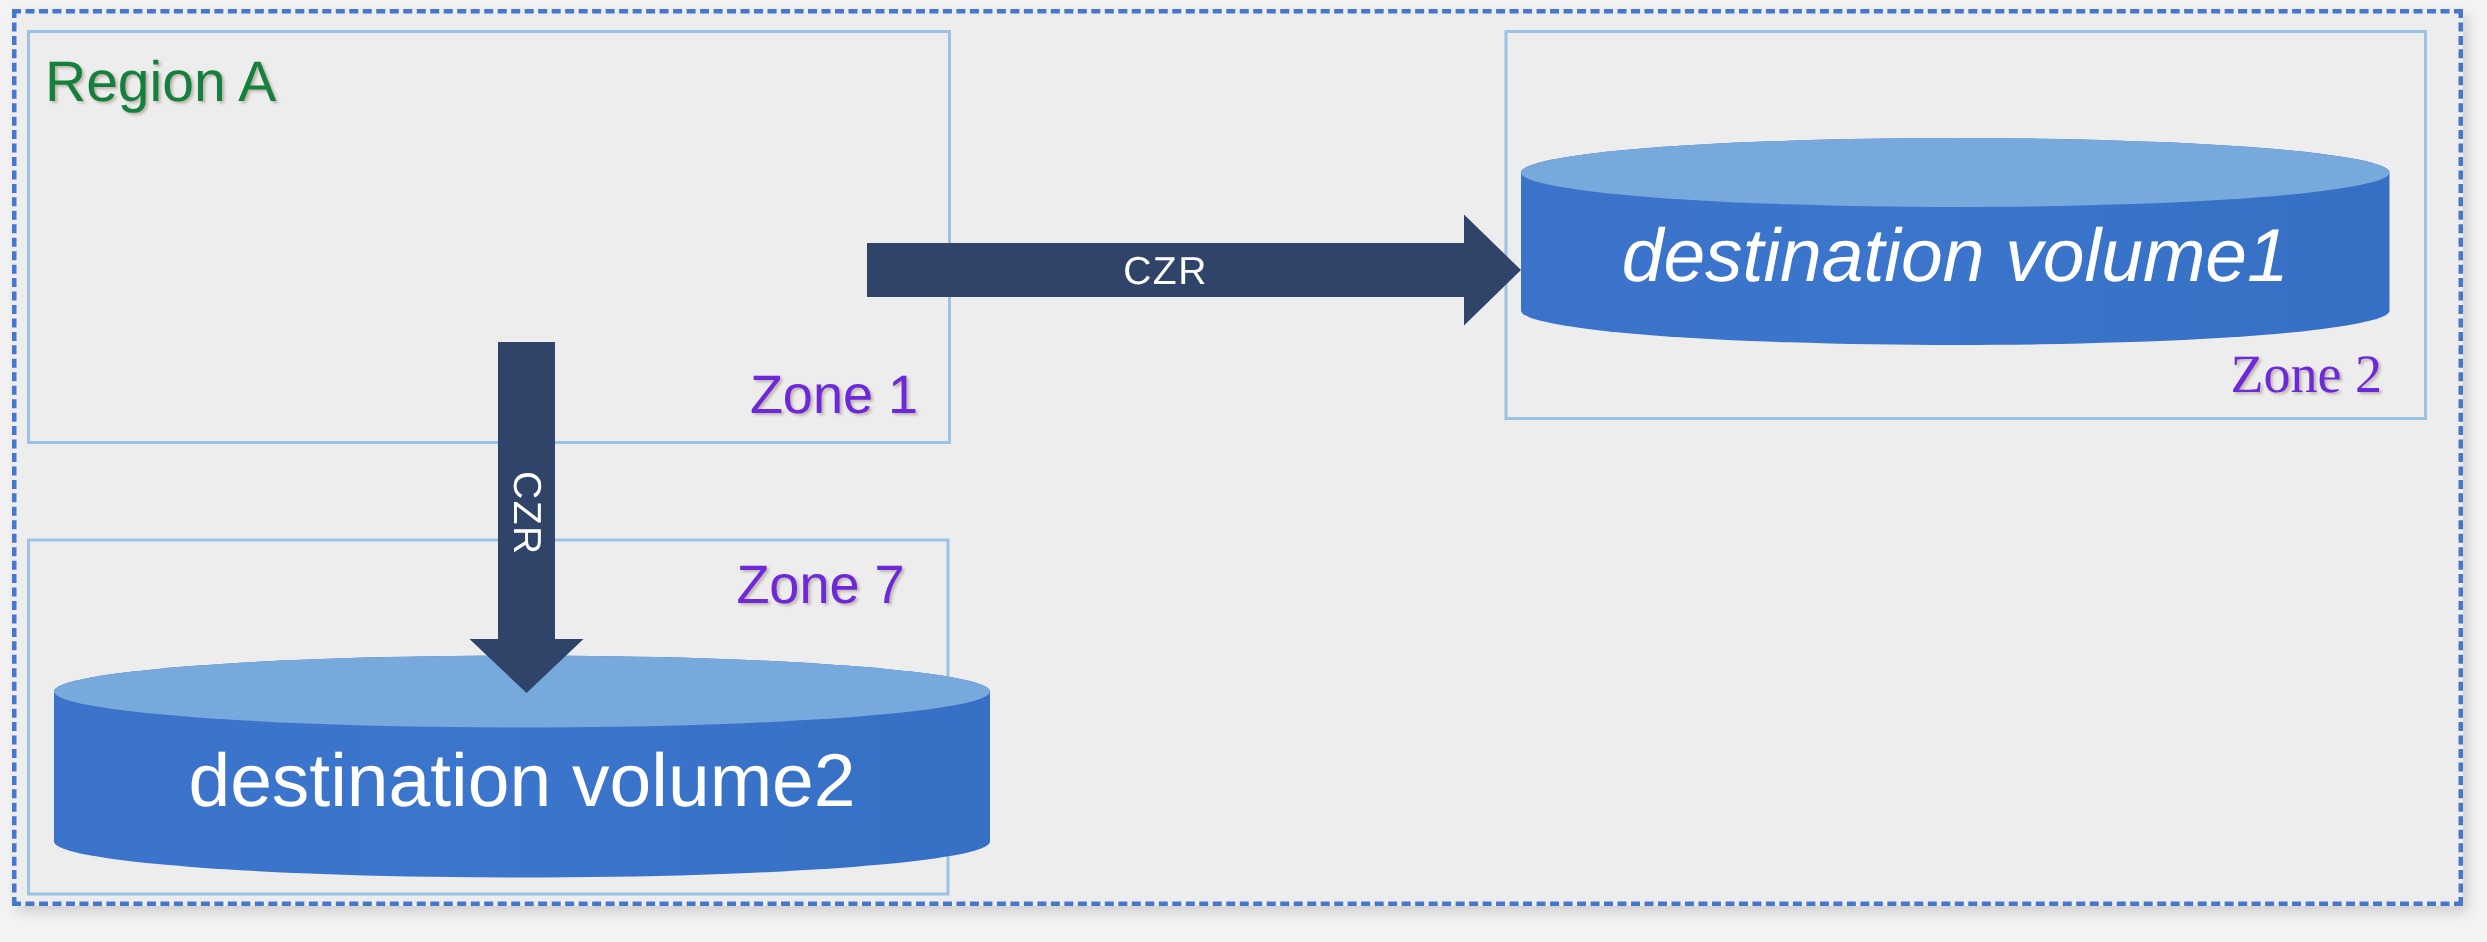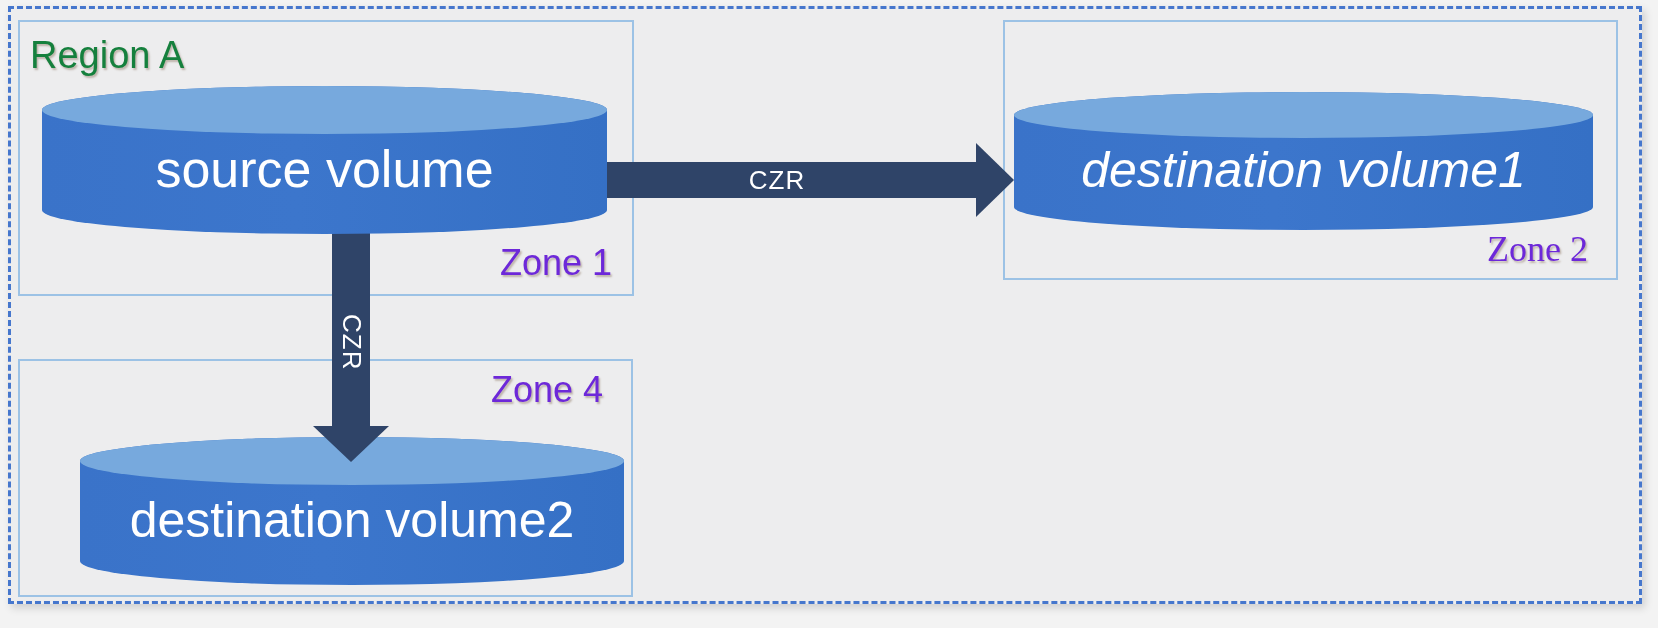--- a/index.html
+++ b/index.html
@@ -74,21 +74,21 @@
     padding-top: 18px;
     color: #ffffff;
     font-size: 50px;
     white-space: nowrap;
   }
   .cyl-src { left: 42px;  top: 86px;  width: 565px; height: 148px; }
   .cyl-src .cyl-label { font-size: 52px; }
   .cyl-d1  { left: 1014px; top: 92px; width: 579px; height: 138px; font-style: italic; }
   .cyl-d1 .cyl-top { height: 46px; }
   .cyl-d1 .cyl-body { border-radius: 50% / 23px; }
-  .cyl-d2  { left: 36px;  top: 437px; width: 544px; height: 148px; margin-left: 44px; }
+  .cyl-d2  { left: 36px;  top: 437px; width: 624px; height: 148px; }
 
   .arrow { position: absolute; z-index: 3; }
   .h-arrow { left: 578px; top: 143px; width: 436px; height: 74px; }
   .h-arrow .arrow-shaft {
     position: absolute;
     left: 0; top: 19px;
     width: 398px; height: 36px;
     background: #2f4468;
   }
   .h-arrow .arrow-head {
@@ -145,40 +145,35 @@
 
   <div class="zone-box zone1">
     <div class="zone-label">Zone 1</div>
   </div>
 
   <div class="zone-box zone2">
     <div class="zone-label">Zone 2</div>
   </div>
 
   <div class="zone-box zone3">
-    <div class="zone-label">Zone 4</div>
+    <div class="zone-label">Zone 7</div>
   </div>
 
   <div class="arrow h-arrow">
     <div class="arrow-shaft"></div>
     <div class="arrow-head"></div>
     <div class="arrow-label">CZR</div>
   </div>
 
   <div class="arrow v-arrow">
     <div class="arrow-shaft"></div>
     <div class="arrow-head"></div>
     <div class="arrow-label">CZR</div>
   </div>
 
-  <div class="cylinder cyl-over cyl-src">
-    <div class="cyl-body"></div>
-    <div class="cyl-top"></div>
-    <div class="cyl-label">source volume</div>
-  </div>
 
   <div class="cylinder cyl-under cyl-d1">
     <div class="cyl-body"></div>
     <div class="cyl-top"></div>
     <div class="cyl-label">destination volume1</div>
   </div>
 
   <div class="cylinder cyl-under cyl-d2">
     <div class="cyl-body"></div>
     <div class="cyl-top"></div>

